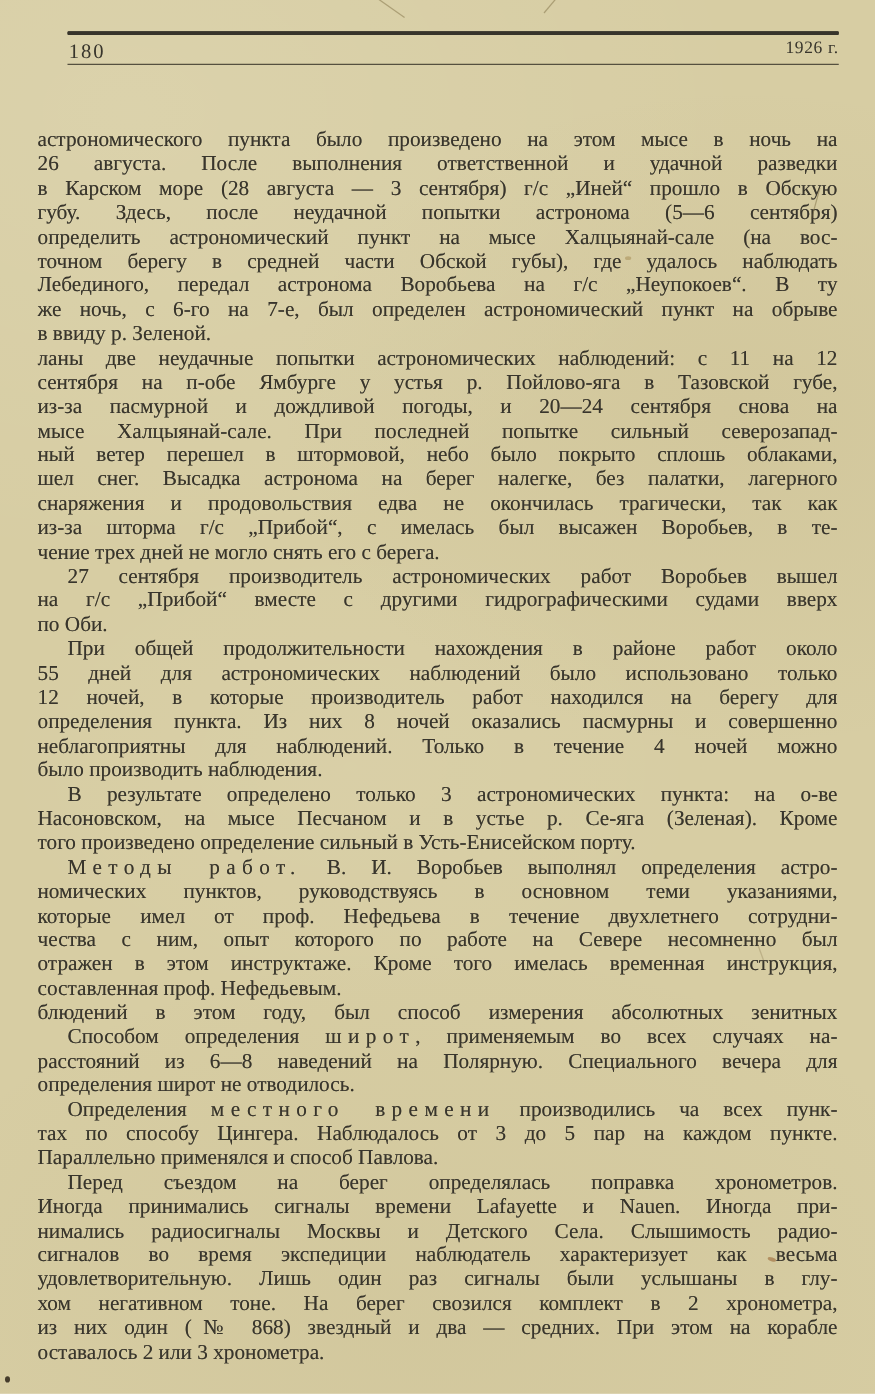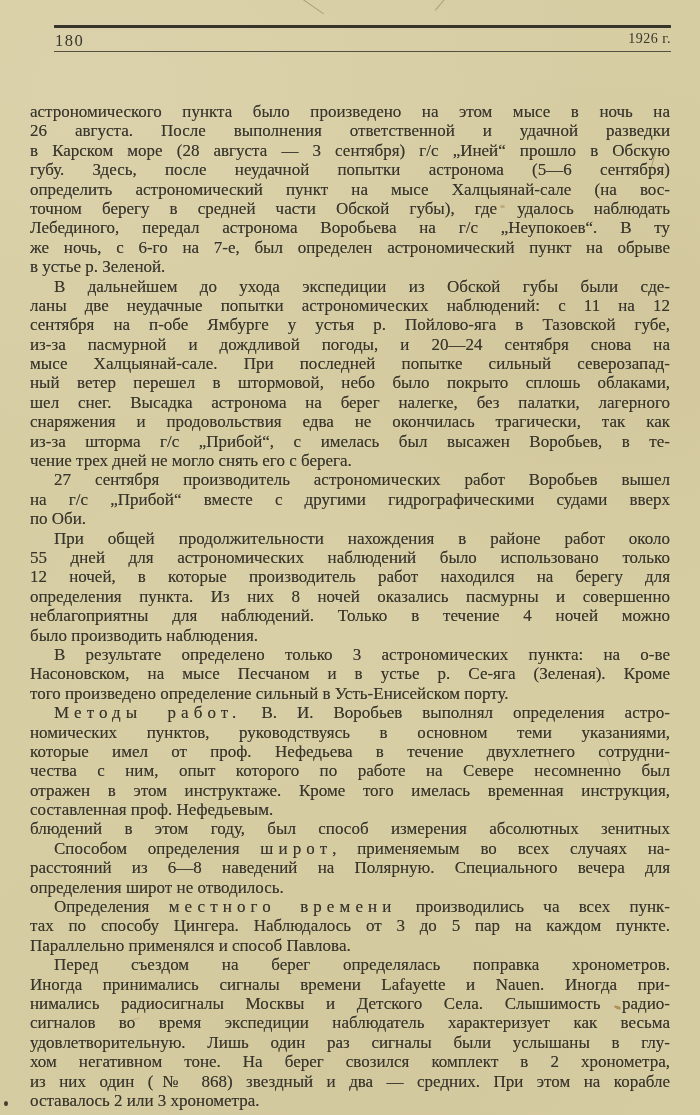--- a/index.html
+++ b/index.html
@@ -66,24 +66,23 @@
   <div class="textbody">
       <div class="para">
         <div class="line"><span>астрономического пункта было произведено на этом мысе в ночь на</span></div>
         <div class="line"><span>26 августа. После выполнения ответственной и удачной разведки</span></div>
         <div class="line"><span>в Карском море (28 августа — 3 сентября) г/с „Иней“ прошло в Обскую</span></div>
         <div class="line"><span>губу. Здесь, после неудачной попытки астронома (5—6 сентября)</span></div>
         <div class="line"><span>определить астрономический пункт на мысе Халцыянай-сале (на вос-</span></div>
         <div class="line"><span>точном берегу в средней части Обской губы), где удалось наблюдать</span></div>
         <div class="line"><span>Лебединого, передал астронома Воробьева на г/с „Неупокоев“. В ту</span></div>
         <div class="line"><span>же ночь, с 6-го на 7-е, был определен астрономический пункт на обрыве</span></div>
-        <div class="line last"><span>в устье р. Зеленой.</span></div>
+        <div class="line last"><span>в ввиду р. Зеленой.</span></div>
       </div>
       <div class="para">
-        <div class="line first"><span>В дальнейшем до ухода экспедиции из Обской губы были сде-</span></div>
         <div class="line"><span>ланы две неудачные попытки астрономических наблюдений: с 11 на 12</span></div>
         <div class="line"><span>сентября на п-обе Ямбурге у устья р. Пойлово-яга в Тазовской губе,</span></div>
         <div class="line"><span>из-за пасмурной и дождливой погоды, и 20—24 сентября снова на</span></div>
         <div class="line"><span>мысе Халцыянай-сале. При последней попытке сильный северозапад-</span></div>
         <div class="line"><span>ный ветер перешел в штормовой, небо было покрыто сплошь облаками,</span></div>
         <div class="line"><span>шел снег. Высадка астронома на берег налегке, без палатки, лагерного</span></div>
         <div class="line"><span>снаряжения и продовольствия едва не окончилась трагически, так как</span></div>
         <div class="line"><span>из-за шторма г/с „Прибой“, с имелась был высажен Воробьев, в те-</span></div>
         <div class="line last"><span>чение трех дней не могло снять его с берега.</span></div>
       </div>

